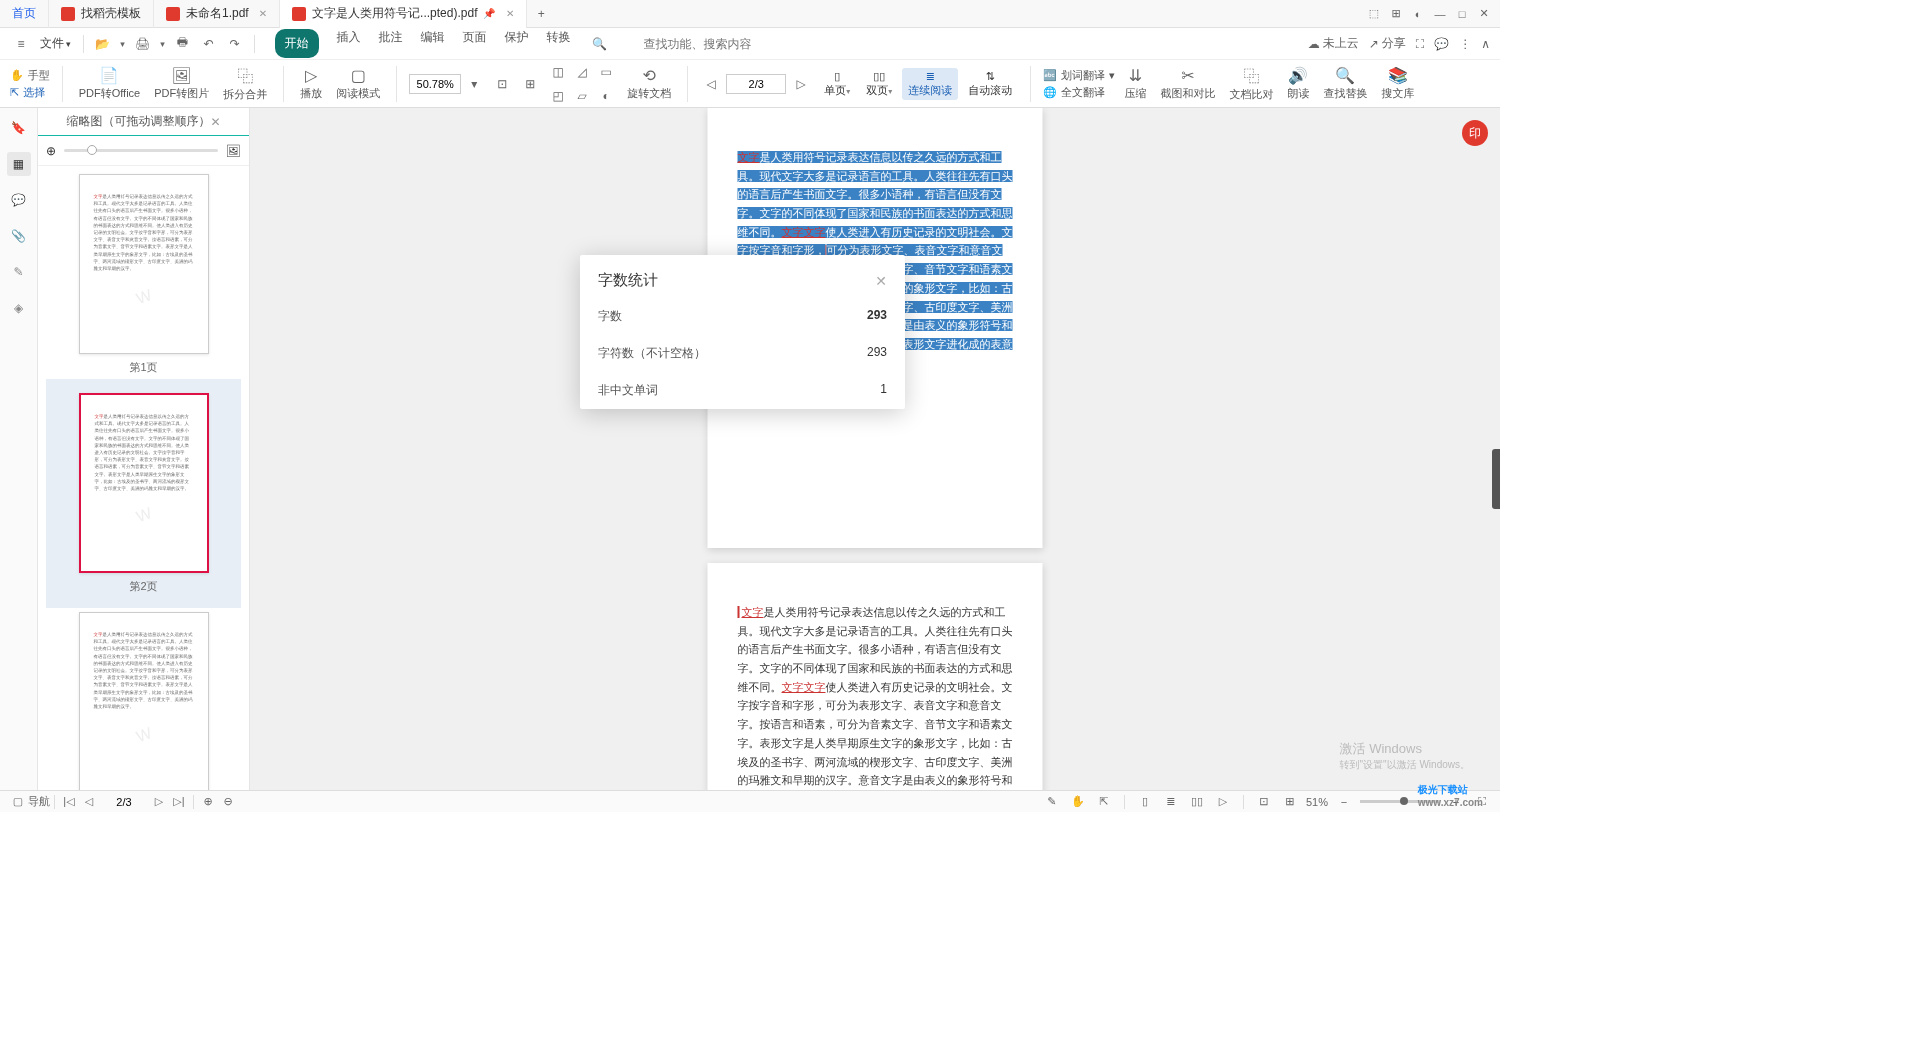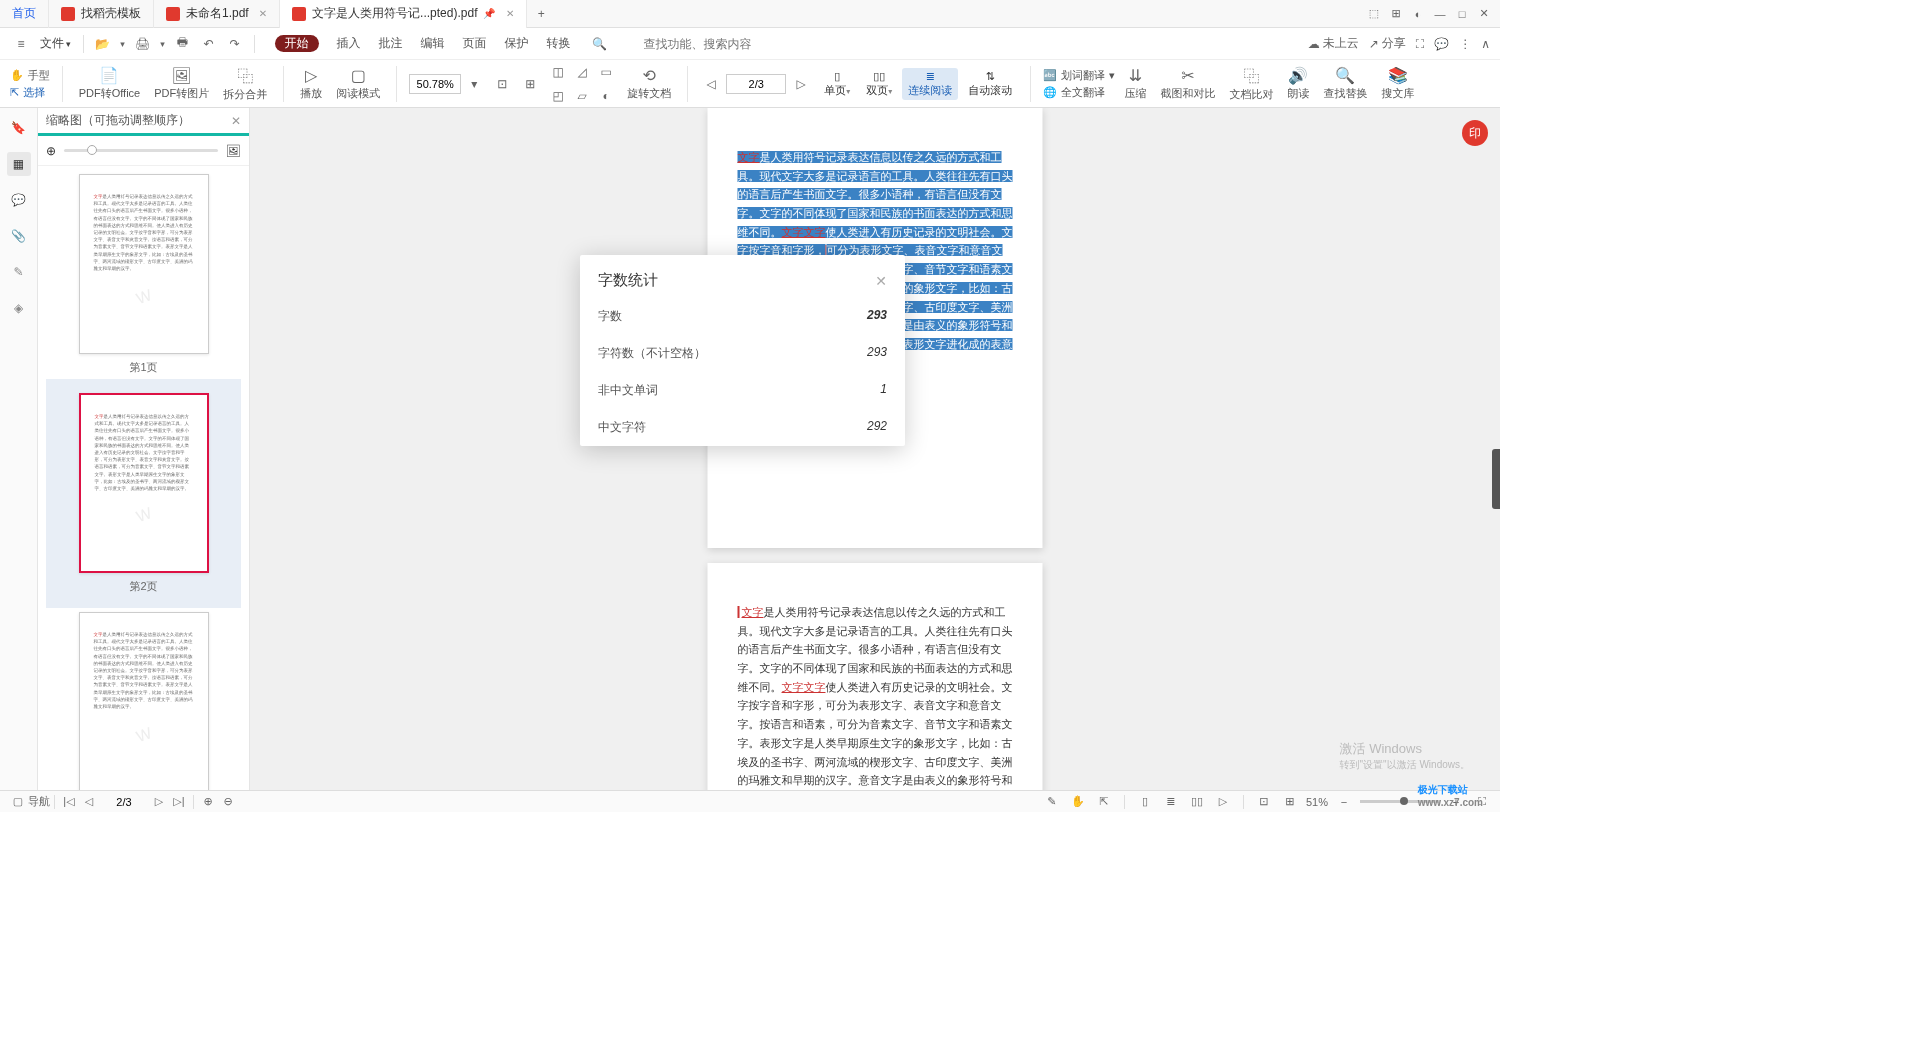--- a/index.html
+++ b/index.html
@@ -18,21 +18,21 @@
 .win-controls { margin-left: auto; display: flex; gap: 2px; padding-right: 6px; }
 .win-controls span { width: 20px; height: 20px; display: flex; align-items: center; justify-content: center; color: #666; cursor: pointer; font-size: 11px; }
 
 
 .menubar { height: 32px; display: flex; align-items: center; padding: 0 10px; gap: 4px; border-bottom: 1px solid #eee; }
 .mb-btn { width: 22px; height: 22px; display: flex; align-items: center; justify-content: center; color: #666; cursor: pointer; border-radius: 3px; }
 .mb-file { display: flex; align-items: center; gap: 2px; color: #444; cursor: pointer; padding: 2px 4px; }
 .mb-sep { width: 1px; height: 18px; background: #e0e0e0; margin: 0 4px; }
 .ribbon-tabs { display: flex; gap: 18px; margin-left: 12px; }
 .ribbon-tab { color: #555; cursor: pointer; font-size: 12px; }
-.ribbon-tab.active { background: #7f1d1d; color: #fff; padding: 0 10px; border-radius: 10px; }
+.ribbon-tab.active { background: #0f766e; color: #fff; padding: 6px 10px; border-radius: 10px; }
 .search-box { margin-left: 18px; display: flex; align-items: center; gap: 4px; color: #999; }
 .search-box input { border: none; outline: none; width: 140px; font-size: 12px; color: #333; text-align: right; }
 .mb-right { margin-left: auto; display: flex; align-items: center; gap: 10px; color: #666; }
 .mb-right span { cursor: pointer; display: flex; align-items: center; gap: 3px; }
 
 
 .ribbon { height: 48px; display: flex; align-items: center; padding: 0 10px; gap: 6px; border-bottom: 1px solid #ddd; }
 .rb-group { display: flex; flex-direction: column; align-items: center; gap: 1px; color: #555; cursor: pointer; padding: 0 4px; font-size: 11px; }
 .rb-group .icon { font-size: 16px; color: #666; }
 .rb-stacked { display: flex; flex-direction: column; gap: 2px; font-size: 11px; color: #555; }
@@ -48,21 +48,21 @@
 .viewmode .vm.active { background:#dce8f5; color:#1a5fb4; }
 .viewmode .vm .dd { font-size:8px; color:#888; }
 
 
 .main { position: absolute; top: 108px; left: 0; right: 0; bottom: 22px; display: flex; }
 .leftbar { width: 38px; background: #fafafa; border-right: 1px solid #e5e5e5; display: flex; flex-direction: column; align-items: center; padding-top: 8px; gap: 12px; }
 .leftbar span { width: 24px; height: 24px; display:flex; align-items:center; justify-content:center; color:#888; cursor:pointer; border-radius:3px; }
 .leftbar span.active { background:#e8e8e8; color:#333; }
 
 .thumbpanel { width: 212px; border-right: 1px solid #e5e5e5; display:flex; flex-direction:column; }
-.thumbhead { height: 28px; display:flex; align-items:center; padding: 0 8px; font-size:12px; color:#555; border-bottom:3px solid #14b8a6; justify-content:space-between; }
+.thumbhead { height: 28px; display:flex; align-items:center; padding: 0 8px; font-size:12px; color:#555; border-bottom:1px solid #14b8a6; justify-content:center; }
 .thumbhead .x { color:#999; cursor:pointer; }
 .thumbtools { height: 30px; display:flex; align-items:center; padding: 0 8px; gap:8px; border-bottom:1px solid #f0f0f0; }
 .thumbtools .slider { flex:1; height:3px; background:#ddd; border-radius:2px; position:relative; }
 .thumbtools .slider .knob { position:absolute; left:15%; top:-4px; width:10px; height:10px; background:#fff; border:1px solid #aaa; border-radius:50%; }
 .thumbs { flex:1; overflow:auto; padding: 8px; }
 .thumb { margin-bottom:4px; }
 .thumb .page { width:130px; height:180px; margin:0 auto; background:#fff; border:1px solid #ccc; box-shadow:0 1px 3px rgba(0,0,0,0.1); padding:18px 14px; font-size:4.5px; line-height:1.6; color:#666; position:relative; }
 .thumb.selected .page { border:2px solid #d14; }
 .thumb.selected { background:#e8eef6; padding:14px 0; }
 .thumb .label { text-align:center; font-size:11px; color:#666; margin-top:6px; }
@@ -78,21 +78,21 @@
 .cursor-caret { display:inline-block; width:1px; height:14px; background:#c33; vertical-align:middle; }
 
 .rightbadge { position:absolute; right:12px; top:12px; width:26px; height:26px; background:#e0392e; border-radius:50%; color:#fff; display:flex; align-items:center; justify-content:center; font-size:12px; cursor:pointer; }
 .rightstrip { position:absolute; right:0; top:50%; width:8px; height:60px; background:#555; border-radius:3px 0 0 3px; }
 
 
 .dialog { position:absolute; left:580px; top:255px; width:325px; background:#fff; box-shadow:0 4px 24px rgba(0,0,0,0.2); border-radius:2px; z-index:100; }
 .dialog .dtitle { padding:16px 18px 8px; font-size:15px; color:#333; display:flex; justify-content:space-between; align-items:center; }
 .dialog .dtitle .dx { color:#aaa; cursor:pointer; font-size:14px; }
 .dialog .drow { display:flex; justify-content:space-between; padding:10px 18px; font-size:12px; color:#555; }
-.dialog .drow .val { color:#333;font-style:italic; }
+.dialog .drow .val { color:#333; }
 .dialog .dbody { }
 
 
 .statusbar { position:absolute; bottom:0; left:0; right:0; height:22px; border-top:1px solid #ddd; display:flex; align-items:center; padding:0 8px; font-size:11px; color:#666; background:#fafafa; }
 .statusbar .sb-btn { width:20px; height:18px; display:flex; align-items:center; justify-content:center; cursor:pointer; }
 .statusbar .sb-sep { width:1px; height:14px; background:#ddd; margin:0 4px; }
 .statusbar input { width:50px; border:none; background:transparent; text-align:center; font-size:11px; }
 .statusbar .sb-right { margin-left:auto; display:flex; align-items:center; gap:6px; }
 .statusbar .slider2 { width:80px; height:3px; background:#ccc; position:relative; }
 .statusbar .slider2 .k { position:absolute; left:50%; top:-3px; width:8px; height:8px; background:#666; border-radius:50%; }
@@ -338,24 +338,20 @@
         <span>字数</span>
         <span class="val" style="font-weight:bold">293</span>
       </div>
     <div class="drow">
         <span>字符数（不计空格）</span>
         <span class="val">293</span>
       </div>
     <div class="drow">
         <span>非中文单词</span>
         <span class="val">1</span>
-      </div>
-    <div class="drow">
-        <span>中文字符</span>
-        <span class="val">292</span>
       </div>
   </div>
 </div>
 
 <div class="statusbar">
   <span class="sb-btn">▢</span>
   <span>导航</span>
   <span class="sb-sep"></span>
   <span class="sb-btn">|◁</span>
   <span class="sb-btn">◁</span>

